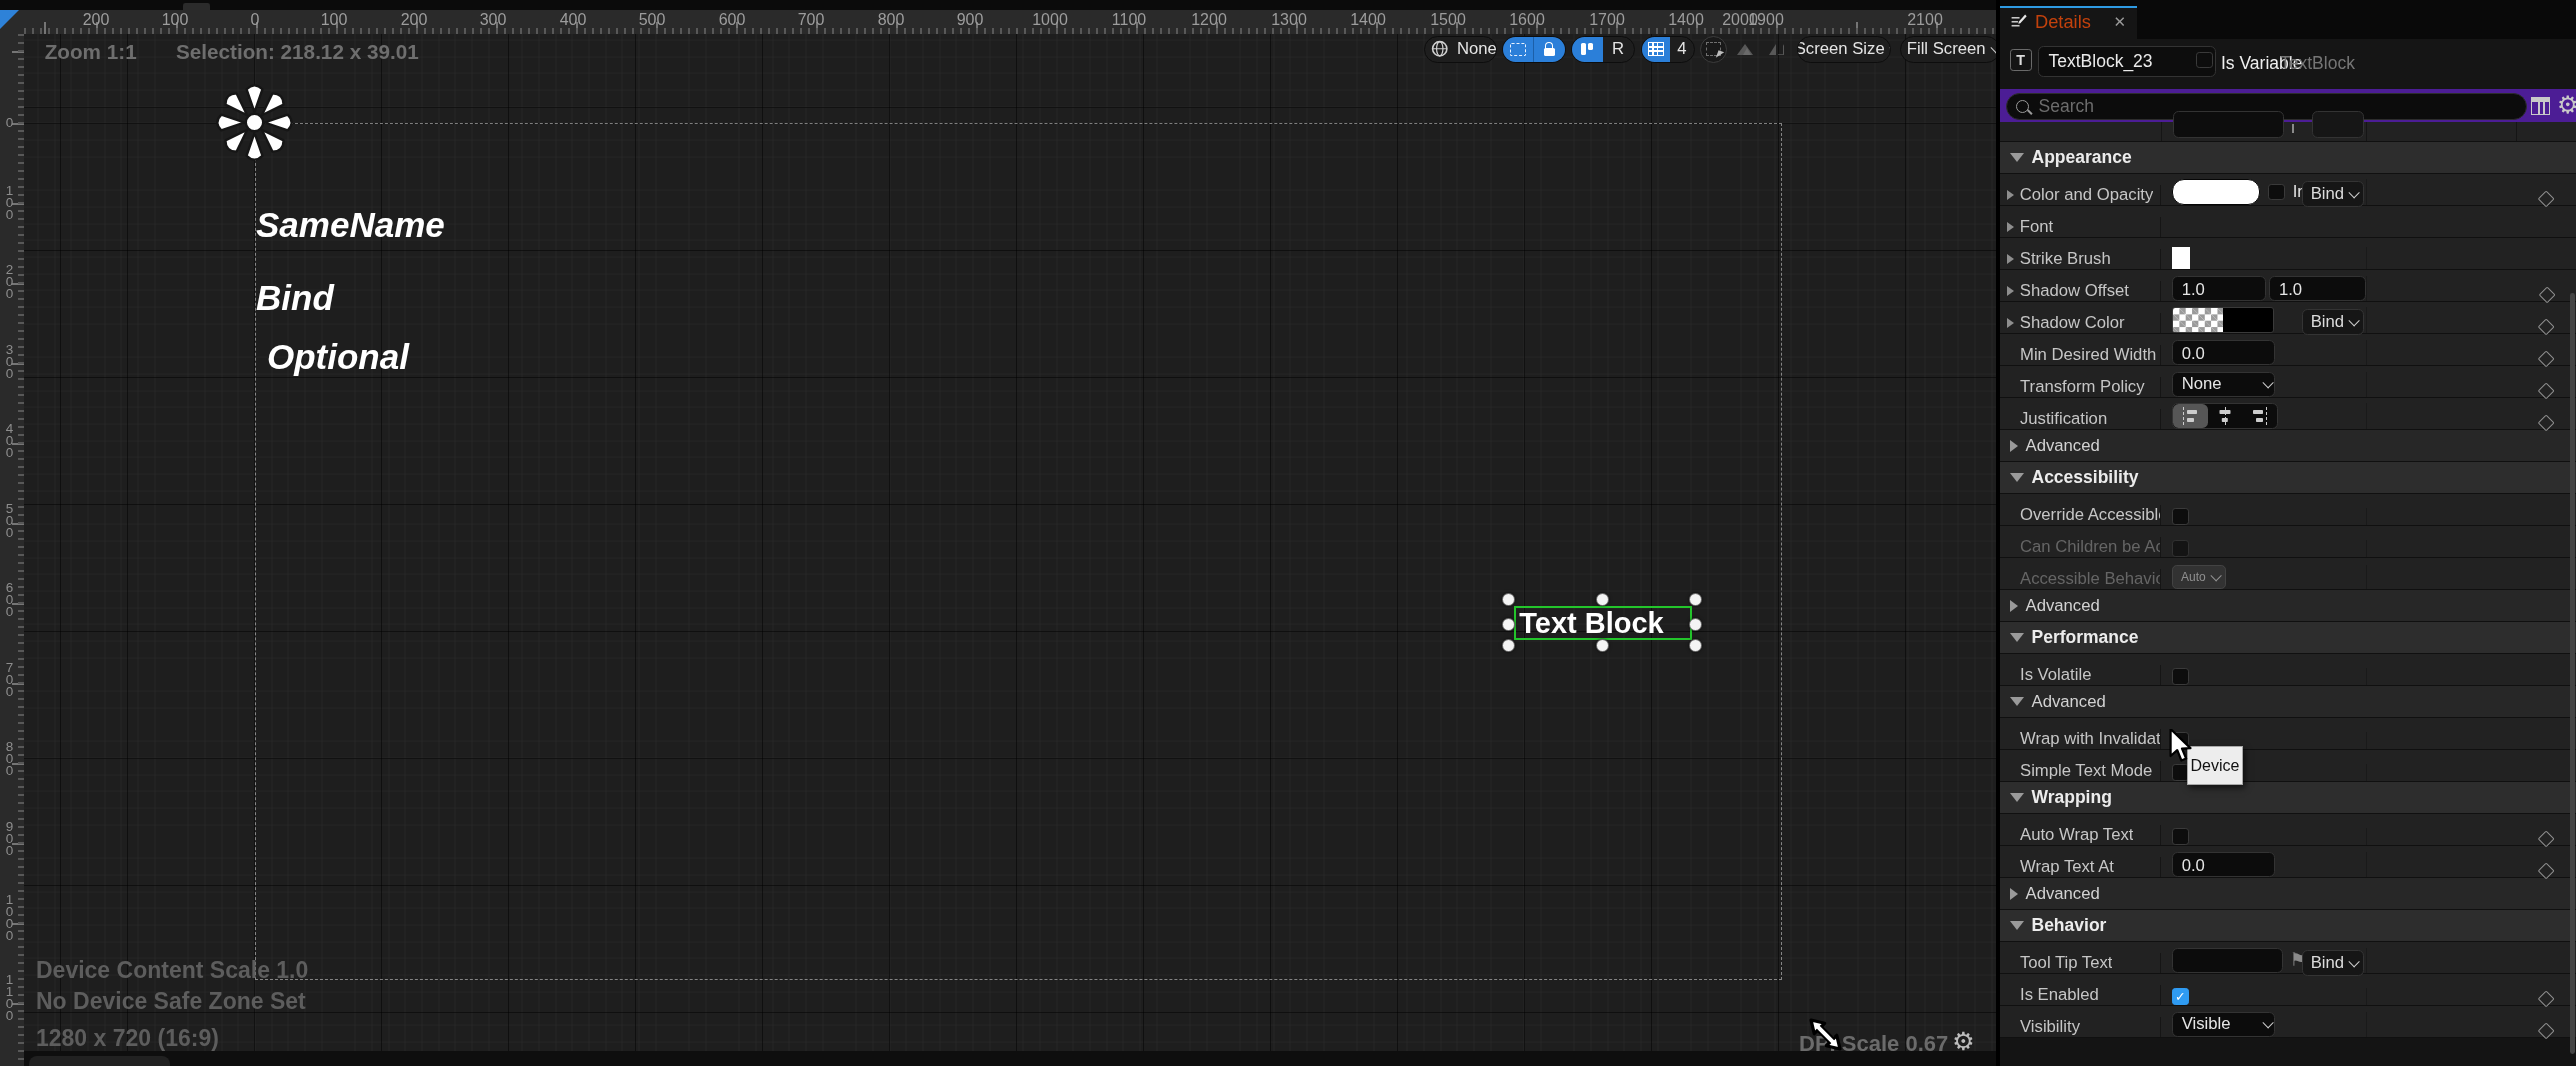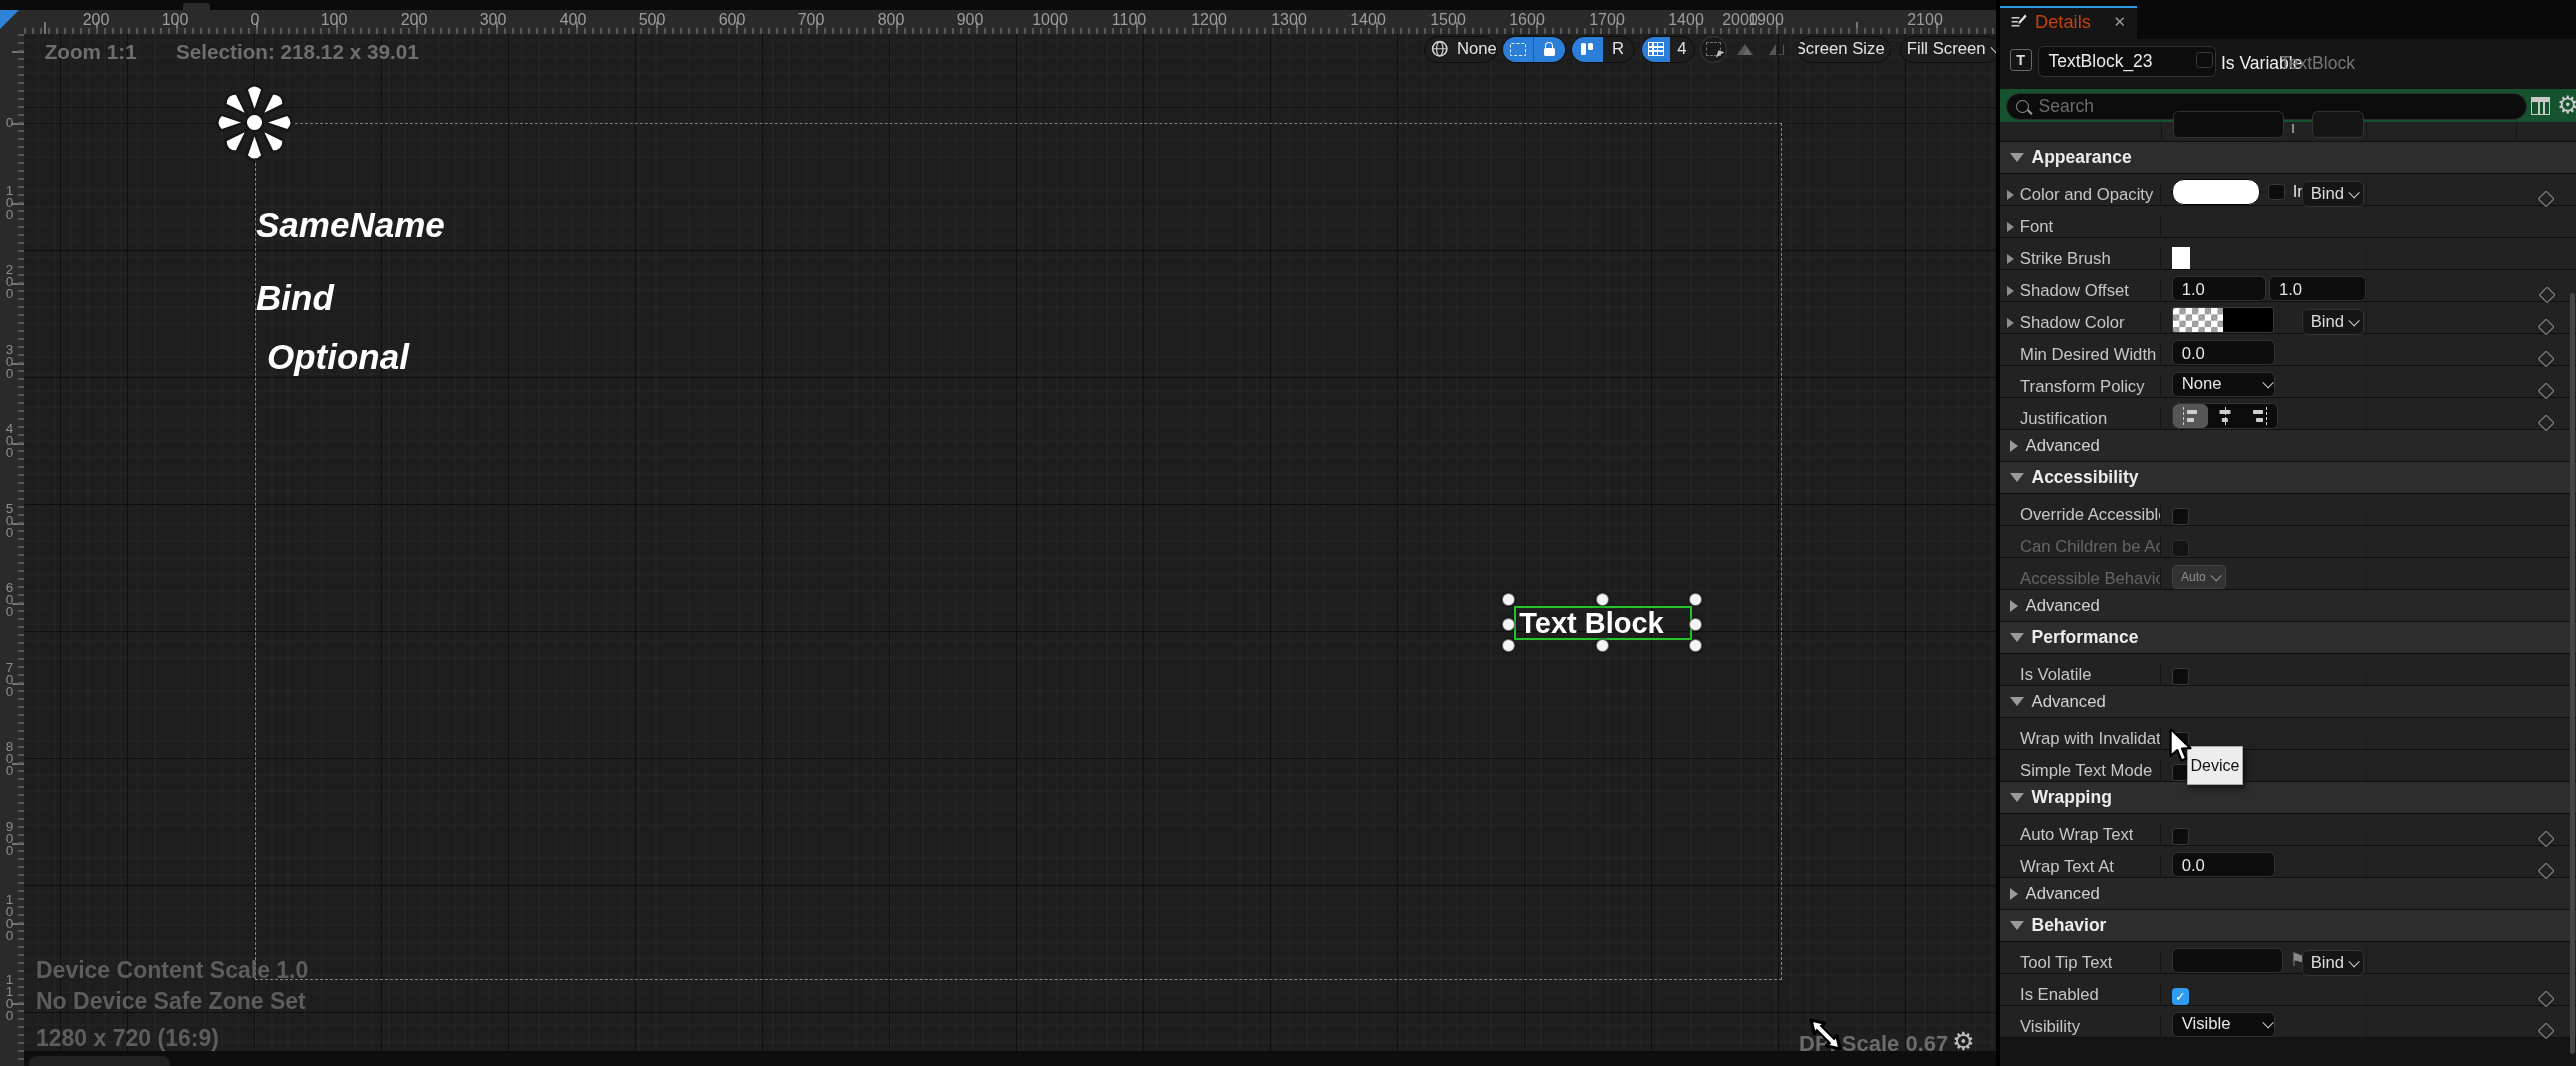--- a/index.html
+++ b/index.html
@@ -78,21 +78,21 @@
   #det-tab .dlabel{font-size:18.3px;color:#c2410c;margin-left:8px;}
   #det-tab .closex{margin-left:auto;margin-right:11px;color:#9a9a9a;font-size:15px;}
   #name-row{position:absolute;left:0;top:39px;width:100%;height:50px;background:#151515;}
   .tbadge{position:absolute;left:9.5px;top:10.3px;width:22px;height:22px;border:1.6px solid #6a6a6a;border-radius:3.2px;box-sizing:border-box;color:#ddd;font-size:14.3px;font-weight:bold;display:flex;align-items:center;justify-content:center;}
   #name-input{position:absolute;left:38px;top:7.2px;width:157px;height:29px;background:#0d0d0d;border:0.8px solid #333;border-radius:5.6px;color:#eaeaea;font-size:17.5px;line-height:29px;padding:0 9.5px;}
   .cb{width:16.7px;height:16.7px;background:#0d0d0d;border:1.6px solid #3a3a3a;border-radius:3.2px;box-sizing:border-box;display:inline-flex;align-items:center;justify-content:center;flex:none;}
   .cb.on{background:#2f9bf2;border-color:#2f9bf2;color:#fff;font-size:12.7px;font-weight:bold;}
   #isvar-cb{position:absolute;left:196px;top:12.7px;}
   #isvar-label{position:absolute;left:221px;top:13.5px;font-size:17.5px;color:#f0f0f0;}
   #type-label{position:absolute;left:280px;top:13.5px;font-size:17.5px;color:#757575;}
-  #search-row{position:absolute;left:0;top:89px;width:100%;height:33px;background:#14532d;}
+  #search-row{position:absolute;left:0;top:89px;width:100%;height:33px;background:#4c1d95;}
   #search-pill{position:absolute;left:5.6px;top:4px;width:521px;height:27px;background:#0c0c0c;border:0.8px solid #2d2d2d;border-radius:13.5px;box-sizing:border-box;display:flex;align-items:center;}
   .mag{position:relative;width:11px;height:11px;border:1.6px solid #9a9a9a;border-radius:50%;margin-left:9.5px;flex:none;}
   .mag::after{content:"";position:absolute;left:9.5px;top:9.5px;width:5.6px;height:1.6px;background:#9a9a9a;transform:rotate(45deg);}
   #search-ph{margin-left:9.5px;font-size:17.5px;color:#6c6c6c;}
   .tblico{position:absolute;left:531px;top:8px;width:19px;height:17.5px;border:1.6px solid #c9c9c9;box-sizing:border-box;
     background:linear-gradient(180deg,#c9c9c9 4px,transparent 4px),
                linear-gradient(90deg,transparent 6.4px,#c9c9c9 6.4px 8px,transparent 8px 11px,#c9c9c9 11px 12.7px,transparent 12.7px);}
   .gearico{position:absolute;left:557px;top:2.4px;font-size:24px;color:#c9c9c9;}
 
   #rows{position:absolute;left:0;top:122px;width:100%;}

